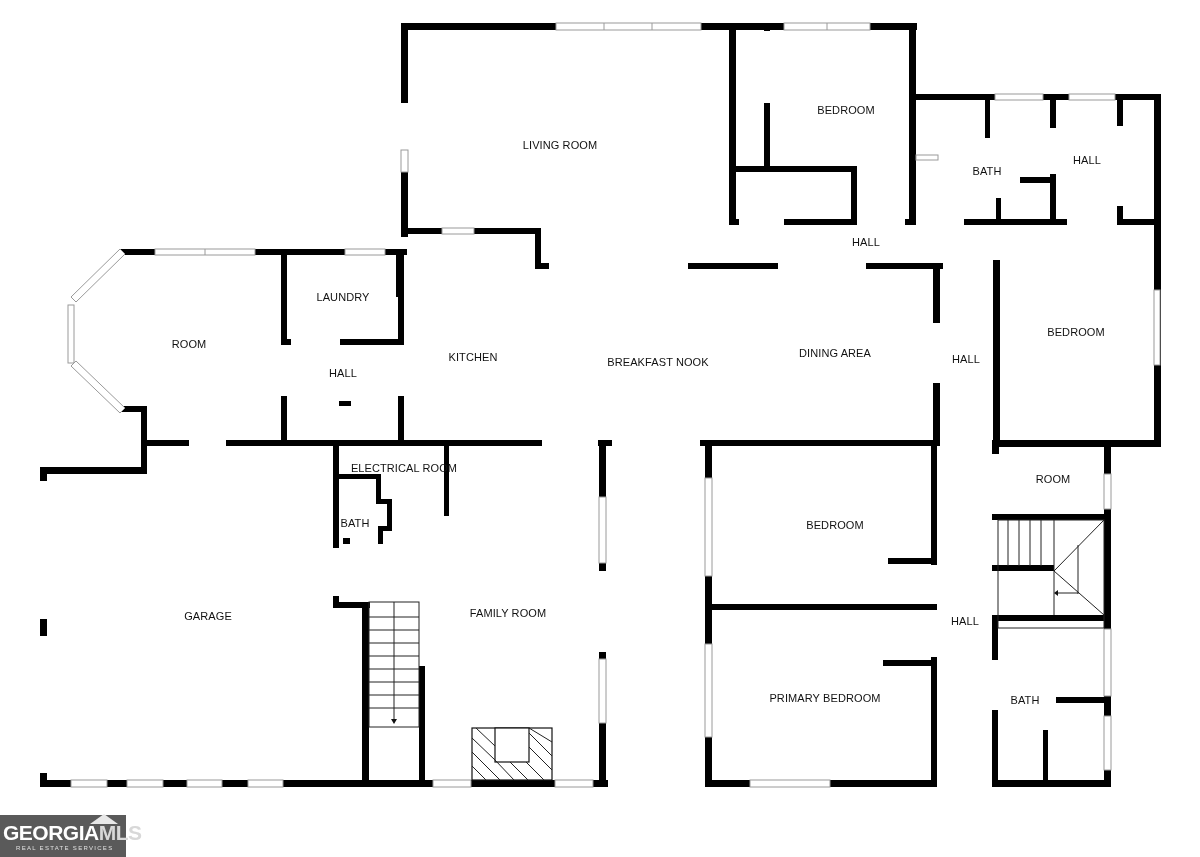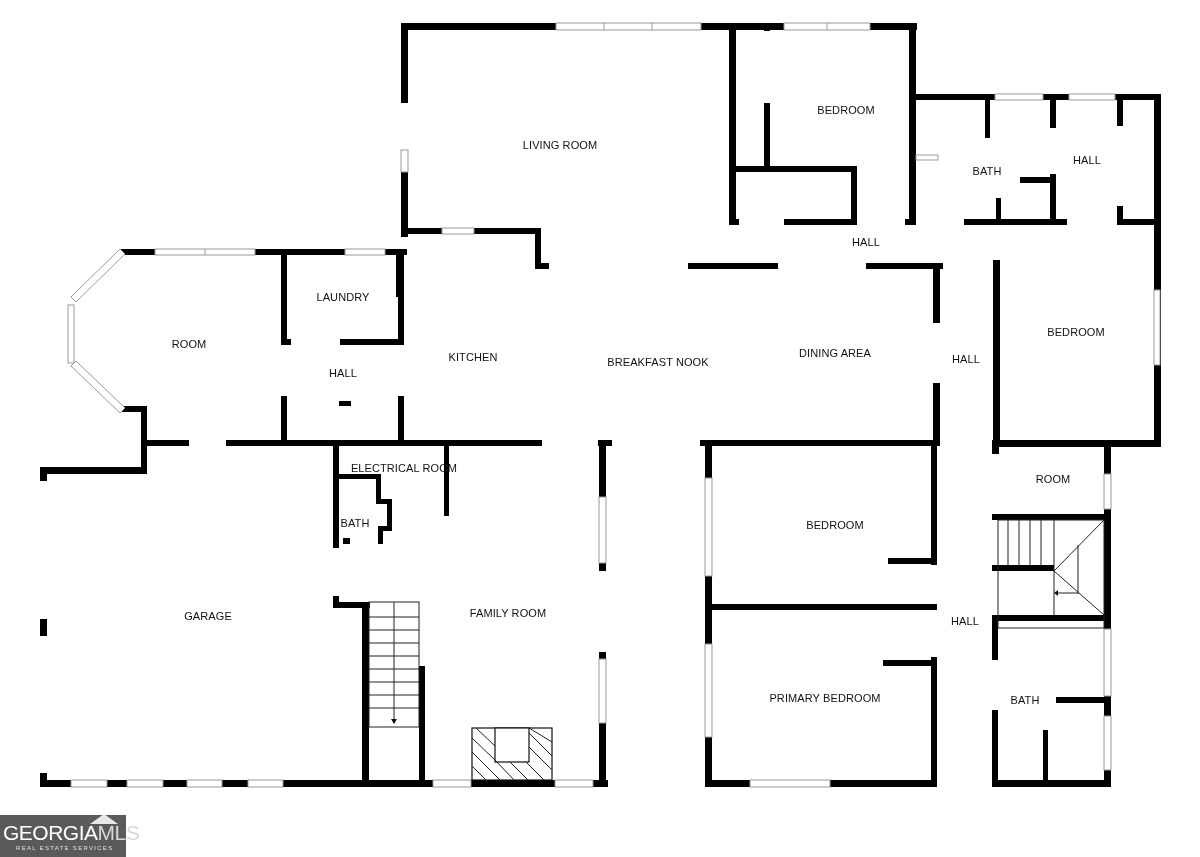--- a/index.html
+++ b/index.html
@@ -4,21 +4,21 @@
 <style>
   html, body { margin: 0; padding: 0; background: #ffffff; }
   body { width: 1200px; height: 857px; position: relative; overflow: hidden; font-family: "Liberation Sans", sans-serif; }
   #plan { position: absolute; left: 0; top: 0; width: 1200px; height: 857px; }
   .wall { fill: #000000; }
   .win { fill: #ffffff; stroke: #9a9a9a; stroke-width: 1; }
   .winline { stroke: #9a9a9a; stroke-width: 1; }
   .thin { stroke: #222; stroke-width: 1; fill: none; }
   .label { font-family: "Liberation Sans", sans-serif; font-size: 11px; fill: #111; text-anchor: middle; dominant-baseline: middle; letter-spacing: 0.1px; }
   #logo { position: absolute; left: 0; top: 815px; width: 126px; height: 42px; background: #5a5a5a; }
-  #logo .brand { position: absolute; left: 3px; top: 7px; color: #fff; font-family: "Liberation Sans", sans-serif; font-size: 21px; letter-spacing: -0.5px; line-height: 22px; }
+  #logo .brand { position: absolute; left: 3px; top: 7px; color: #fff; font-family: "Liberation Sans", sans-serif; font-size: 21px; letter-spacing: -0.5px; line-height: 22px; font-weight: bold; }
   #logo .brand .light { color: #d8d8d8; }
   #logo .sub { position: absolute; left: 16px; top: 30px; color: #e0e0e0; font-family: "Liberation Sans", sans-serif; font-size: 6px; letter-spacing: 1.3px; }
   #logo .roof { position: absolute; left: 90px; top: -1px; width: 0; height: 0; border-left: 14px solid transparent; border-right: 14px solid transparent; border-bottom: 10px solid #e8e8e8; }
 </style>
 </head>
 <body>
 
 <svg id="plan" viewBox="0 0 1200 857" xmlns="http://www.w3.org/2000/svg">
   <g>
 

